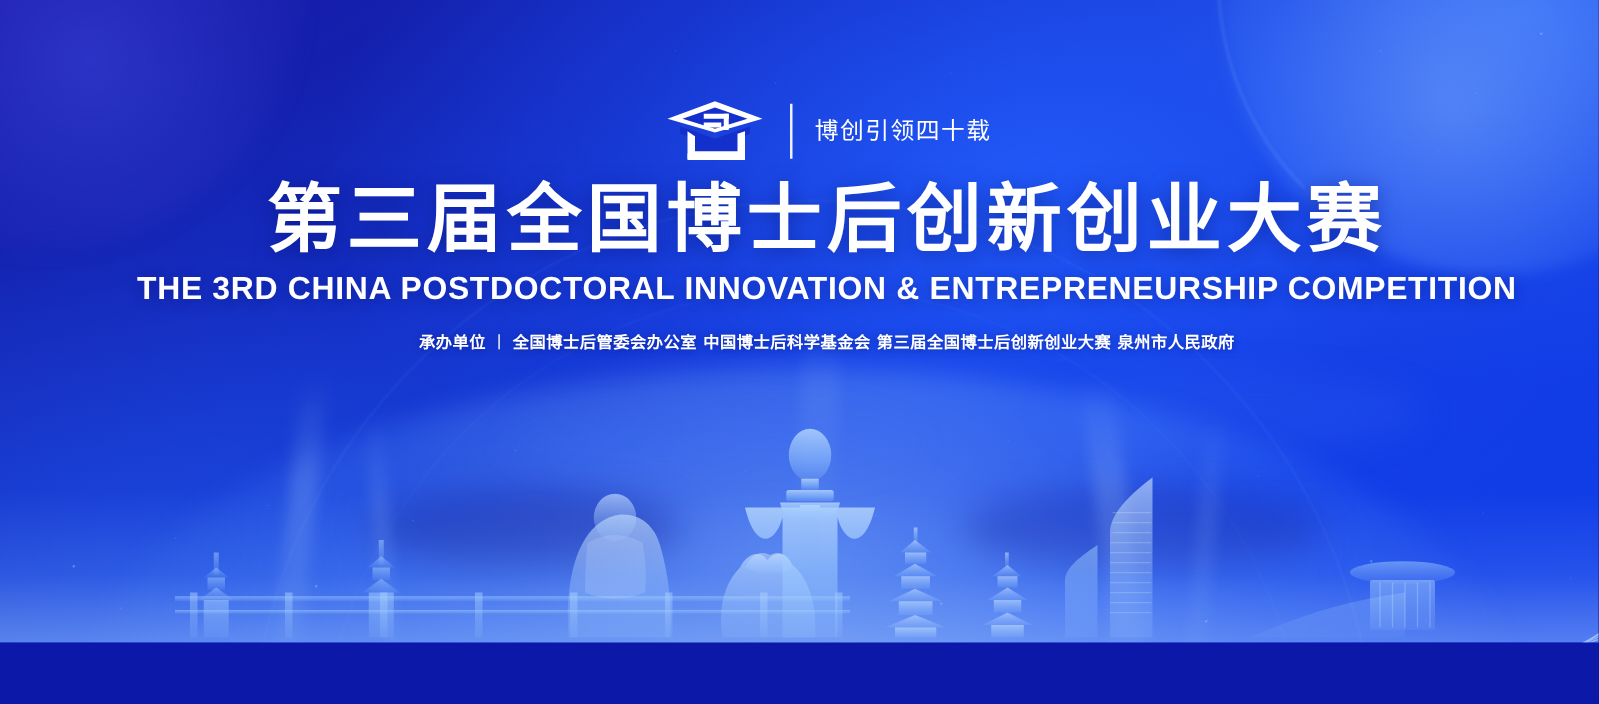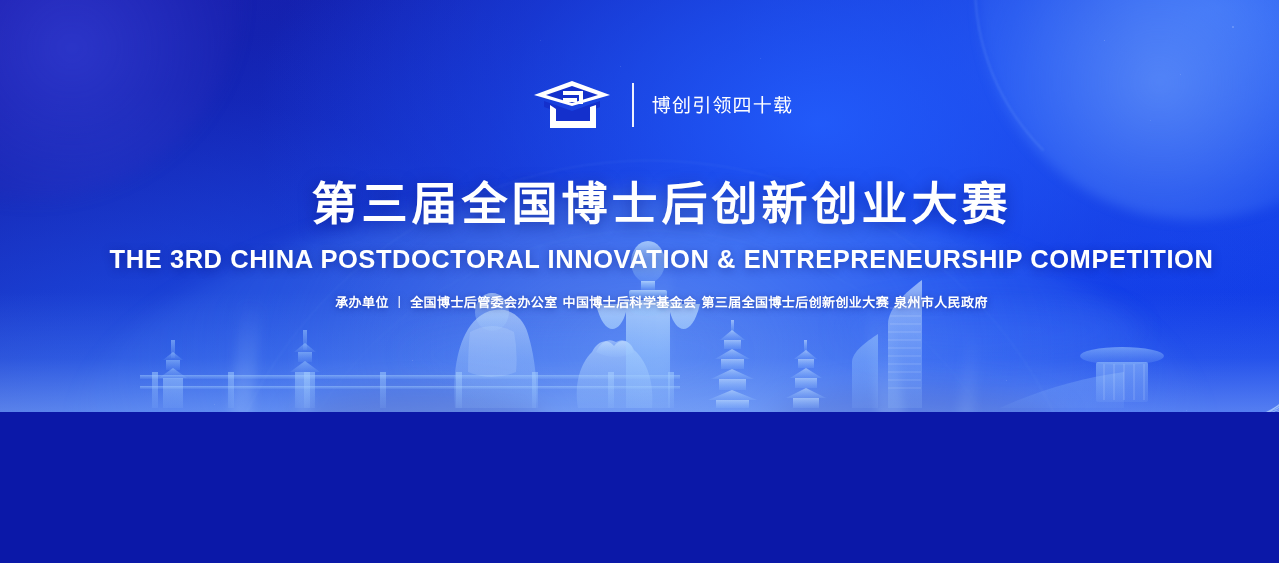--- a/index.html
+++ b/index.html
@@ -6,21 +6,21 @@
   * { margin:0; padding:0; box-sizing:border-box; }
   html, body {
     width:1279px; height:563px;
     overflow:hidden;
     background:#0b18a8;
     font-family:"Liberation Sans","DejaVu Sans",sans-serif;
   }
 
   #stage {
     position:relative;
-    width:1279px; height:412px;
+    width:1279px; height:514px;
     overflow:hidden;
     background:
       radial-gradient(ellipse 780px 520px at 64% 30%, rgba(36,96,255,0.85) 0%, rgba(28,72,234,0.45) 42%, rgba(18,40,190,0.0) 72%),
       radial-gradient(ellipse 620px 380px at 95% 2%,  rgba(72,135,255,0.75) 0%, rgba(40,92,240,0.30) 48%, rgba(20,44,200,0.0) 78%),
       radial-gradient(ellipse 900px 620px at 10% 105%, rgba(40,104,250,0.55) 0%, rgba(22,54,205,0.18) 55%, rgba(16,34,175,0.0) 80%),
       linear-gradient(150deg, #1b1bab 0%, #1420ad 16%, #1330c8 38%, #1036dd 58%, #0f3ae6 78%, #1340e8 100%);
     padding-left: 44px;
   }
 
   
@@ -140,22 +140,22 @@
     font-size:19px; line-height:22px;
     color:#ffffff;
     letter-spacing:1.2px;
     font-weight:500;
     white-space:nowrap;
     font-family:"DejaVu Sans","Liberation Sans",sans-serif;
   }
 
   
   .title-cn {
-    margin-top:36px;
-    font-size:46px; line-height:68px;
+    margin-top:8px;
+    font-size:60px; line-height:68px;
     font-weight:bold;
     color:#ffffff;
     letter-spacing:4px;
     white-space:nowrap;
     text-shadow:0 3px 16px rgba(8,20,120,0.55);
     font-family:"DejaVu Sans","Liberation Sans",sans-serif;
   }
   .title-en {
     margin-top:6px;
     font-size:25.5px; line-height:30px;

